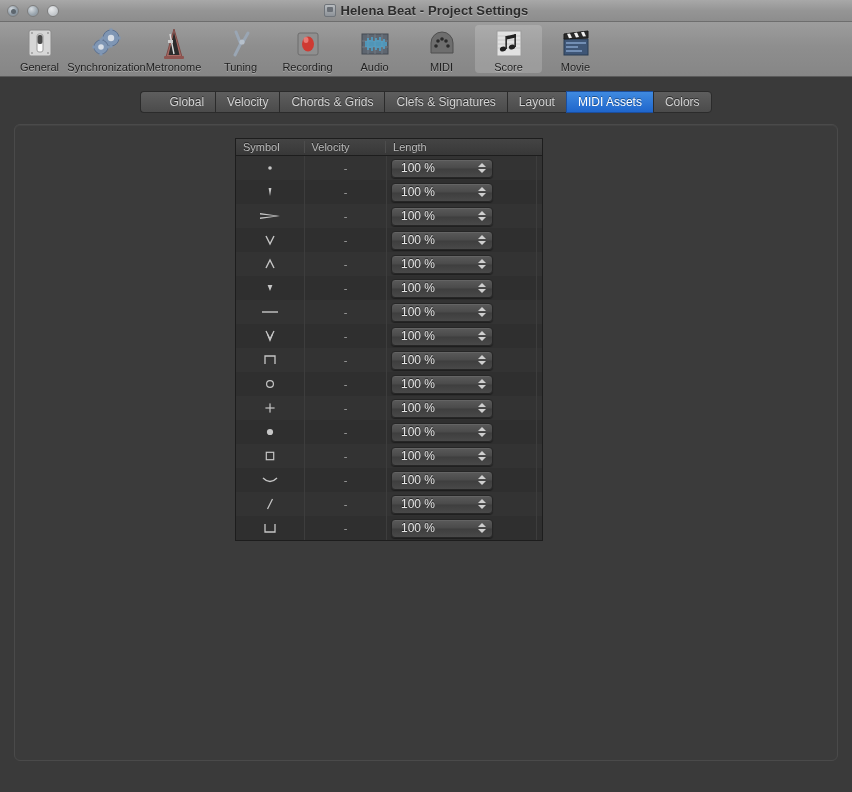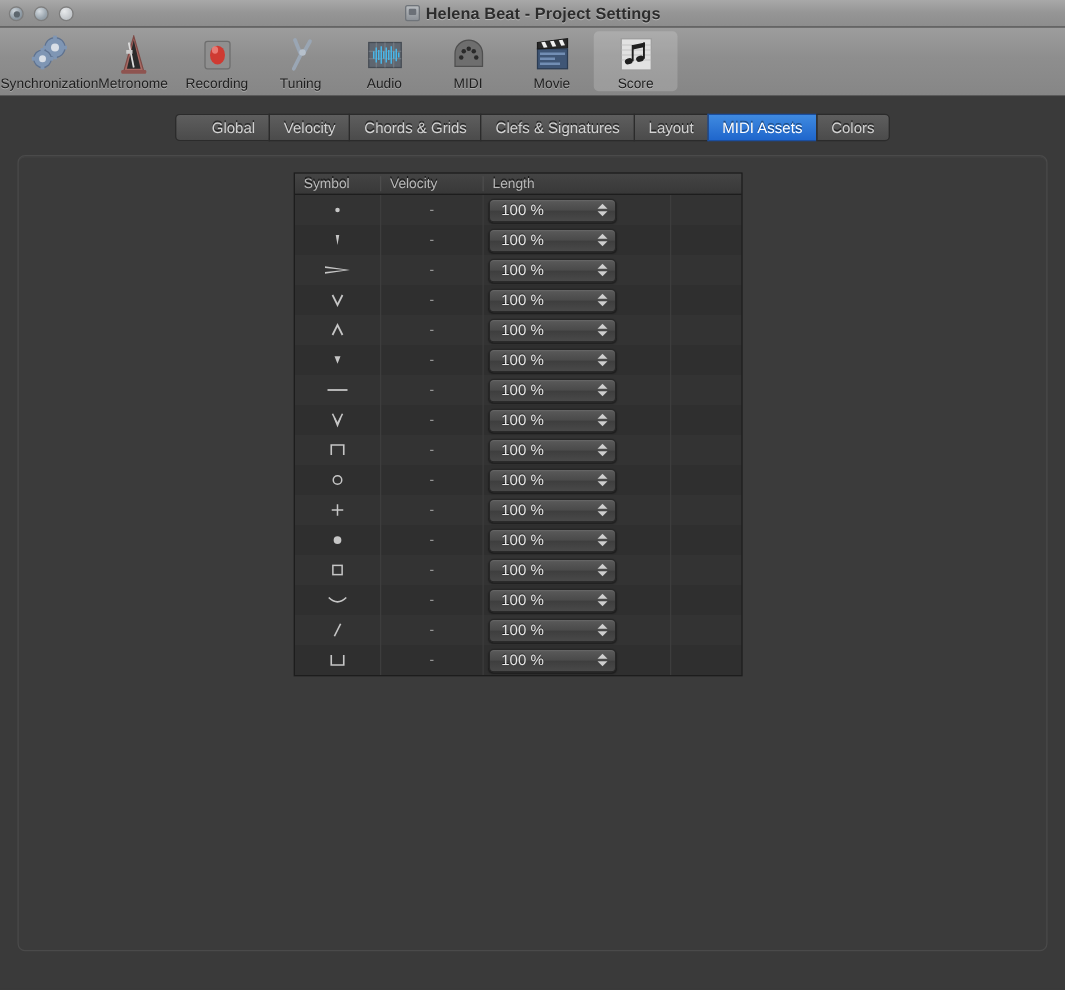--- a/index.html
+++ b/index.html
@@ -99,21 +99,21 @@
     position: absolute; left: 14px; right: 14px; top: 47px; bottom: 30px;
     background: #3b3b3b;
     border: 1px solid #4a4a4a;
     border-radius: 6px;
     box-shadow: inset 0 1px 0 rgba(255,255,255,.04);
   }
 
   
   .table {
     position: absolute; left: 220px; top: 13px;
-    width: 359px;
+    width: 308px;
     background: #2d2d2d;
     border: 1px solid #1d1d1d;
   }
   .thead {
     display: flex; height: 17px; align-items: center;
     background: linear-gradient(to bottom,#444,#383838);
     border-bottom: 1px solid #1d1d1d;
   }
   .th {
     font-size: 11px; color: #b9b9b9; padding-left: 7px;
@@ -169,20 +169,34 @@
     <div class="light max"></div>
   </div>
   <div class="title-wrap">
     <div class="title-icon"></div>
     <span class="title-text">Helena Beat - Project Settings</span>
   </div>
 </div>
 
 <div class="toolbar">
 
+  <div class="tbitem">
+    <div class="tbicon">
+      <svg width="30" height="32" viewBox="0 0 30 32">
+        <rect x="4" y="2" width="22" height="26" rx="2" fill="#d6d6d6" stroke="#8a8a8a"></rect>
+        <rect x="12" y="6" width="6" height="18" rx="2" fill="#fafafa" stroke="#9a9a9a"></rect>
+        <rect x="12.5" y="7" width="5" height="9" rx="2" fill="#4a4a4a"></rect>
+        <circle cx="7" cy="5" r="1" fill="#9b9b9b"></circle>
+          <circle cx="23" cy="5" r="1" fill="#9b9b9b"></circle>
+        <circle cx="7" cy="25" r="1" fill="#9b9b9b"></circle>
+          <circle cx="23" cy="25" r="1" fill="#9b9b9b"></circle>
+      </svg>
+    </div>
+    <span class="tblabel">General</span>
+  </div>
 
   <div class="tbitem">
     <div class="tbicon">
       <svg width="36" height="32" viewBox="0 0 36 32">
         <g fill="#7f96b4" stroke="#5e7290" stroke-width="1">
           <circle cx="22" cy="10" r="8"></circle>
             <circle cx="12" cy="19" r="7"></circle>
         </g>
         <circle cx="22" cy="10" r="3.2" fill="#d8dee6"></circle>
         <circle cx="12" cy="19" r="2.8" fill="#d8dee6"></circle>
@@ -210,40 +224,40 @@
         <rect x="8" y="12" width="5" height="3" fill="#ccc"></rect>
         <rect x="4" y="28" width="20" height="3" rx="1" fill="#8e5450"></rect>
       </svg>
     </div>
     <span class="tblabel">Metronome</span>
   </div>
 
   <div class="tbitem">
     <div class="tbicon">
       <svg width="28" height="32" viewBox="0 0 28 32">
-        <rect x="4" y="5" width="20" height="22" rx="2" fill="#8f8f8f" stroke="#6d6d6d"></rect>
-        <ellipse cx="14" cy="16" rx="6" ry="7.5" fill="#cf3a32"></ellipse>
-        <ellipse cx="12" cy="12" rx="2.5" ry="3" fill="#ef8a83" opacity=".8"></ellipse>
-      </svg>
-    </div>
-    <span class="tblabel">Recording</span>
-  </div>
-
-  <div class="tbitem">
-    <div class="tbicon">
-      <svg width="28" height="32" viewBox="0 0 28 32">
         <g stroke="#9aa6b4" stroke-width="3" fill="none" stroke-linecap="round">
           <path d="M9 4 L13 14"></path>
             <path d="M21 5 L16 14"></path>
           <path d="M14.5 14 L8 27"></path>
         </g>
         <circle cx="15" cy="14" r="2.6" fill="#b6c0cb"></circle>
       </svg>
     </div>
     <span class="tblabel">Tuning</span>
+  </div>
+
+  <div class="tbitem">
+    <div class="tbicon">
+      <svg width="28" height="32" viewBox="0 0 28 32">
+        <rect x="4" y="5" width="20" height="22" rx="2" fill="#8f8f8f" stroke="#6d6d6d"></rect>
+        <ellipse cx="14" cy="16" rx="6" ry="7.5" fill="#cf3a32"></ellipse>
+        <ellipse cx="12" cy="12" rx="2.5" ry="3" fill="#ef8a83" opacity=".8"></ellipse>
+      </svg>
+    </div>
+    <span class="tblabel">Recording</span>
   </div>
 
   <div class="tbitem">
     <div class="tbicon">
       <svg width="30" height="32" viewBox="0 0 30 32">
         <rect x="2" y="6" width="26" height="20" fill="#5e6670" stroke="#454b53"></rect>
         <g stroke="#7d848c" stroke-width=".7">
           <line x1="8" y1="6" x2="8" y2="26"></line>
             <line x1="15" y1="6" x2="15" y2="26"></line>
             <line x1="22" y1="6" x2="22" y2="26"></line>
@@ -278,60 +292,60 @@
             <circle cx="20" cy="18" r="1.8"></circle>
           <circle cx="10" cy="13" r="1.8"></circle>
             <circle cx="18" cy="13" r="1.8"></circle>
           <circle cx="14" cy="11" r="1.8"></circle>
         </g>
       </svg>
     </div>
     <span class="tblabel">MIDI</span>
   </div>
 
-  <div class="tbitem">
-    <div class="tbicon">
-      <svg width="30" height="32" viewBox="0 0 30 32">
-        <rect x="3" y="11" width="24" height="16" fill="#3f5676" stroke="#2b3c53"></rect>
-        <g fill="#7f9cc4" opacity=".8">
-          <rect x="5" y="14" width="20" height="2"></rect>
-            <rect x="5" y="18" width="12" height="2"></rect>
-            <rect x="5" y="22" width="16" height="2"></rect>
-        </g>
-        <polygon points="3,6 27,3 27,10 3,11" fill="#2a2a2a" stroke="#1a1a1a"></polygon>
-        <g fill="#f0f0f0">
-          <polygon points="6,5.8 9,5.4 11,9.8 8,10.2"></polygon>
-          <polygon points="13,5 16,4.6 18,9 15,9.4"></polygon>
-          <polygon points="20,4.2 23,3.8 25,8.2 22,8.6"></polygon>
-        </g>
-      </svg>
-    </div>
-    <span class="tblabel">Movie</span>
-  </div>
-
   <div class="tbitem sel">
     <div class="tbicon">
       <svg width="30" height="32" viewBox="0 0 30 32">
         <rect x="3" y="3" width="24" height="25" fill="#e2e2e2" stroke="#9c9c9c"></rect>
         <g stroke="#b9b9b9" stroke-width=".6">
           <line x1="3" y1="8" x2="27" y2="8"></line>
             <line x1="3" y1="12" x2="27" y2="12"></line>
           <line x1="3" y1="16" x2="27" y2="16"></line>
             <line x1="3" y1="20" x2="27" y2="20"></line>
         </g>
         <g fill="#1f1f1f">
           <ellipse cx="9" cy="21" rx="3.2" ry="2.4" transform="rotate(-20 9 21)"></ellipse>
           <rect x="11.4" y="8" width="1.5" height="13"></rect>
           <ellipse cx="18" cy="19" rx="3.2" ry="2.4" transform="rotate(-20 18 19)"></ellipse>
           <rect x="20.4" y="6" width="1.5" height="13"></rect>
           <path d="M12.4 8 L21.9 6 L21.9 9.5 L12.4 11.5 Z"></path>
         </g>
       </svg>
     </div>
     <span class="tblabel">Score</span>
+  </div>
+
+  <div class="tbitem">
+    <div class="tbicon">
+      <svg width="30" height="32" viewBox="0 0 30 32">
+        <rect x="3" y="11" width="24" height="16" fill="#3f5676" stroke="#2b3c53"></rect>
+        <g fill="#7f9cc4" opacity=".8">
+          <rect x="5" y="14" width="20" height="2"></rect>
+            <rect x="5" y="18" width="12" height="2"></rect>
+            <rect x="5" y="22" width="16" height="2"></rect>
+        </g>
+        <polygon points="3,6 27,3 27,10 3,11" fill="#2a2a2a" stroke="#1a1a1a"></polygon>
+        <g fill="#f0f0f0">
+          <polygon points="6,5.8 9,5.4 11,9.8 8,10.2"></polygon>
+          <polygon points="13,5 16,4.6 18,9 15,9.4"></polygon>
+          <polygon points="20,4.2 23,3.8 25,8.2 22,8.6"></polygon>
+        </g>
+      </svg>
+    </div>
+    <span class="tblabel">Movie</span>
   </div>
 
 </div>
 
 <div class="body-area">
 
   <div class="tabbar">
     <div class="tab">Global</div>
     <div class="tab">Velocity</div>
     <div class="tab">Chords &amp; Grids</div>

